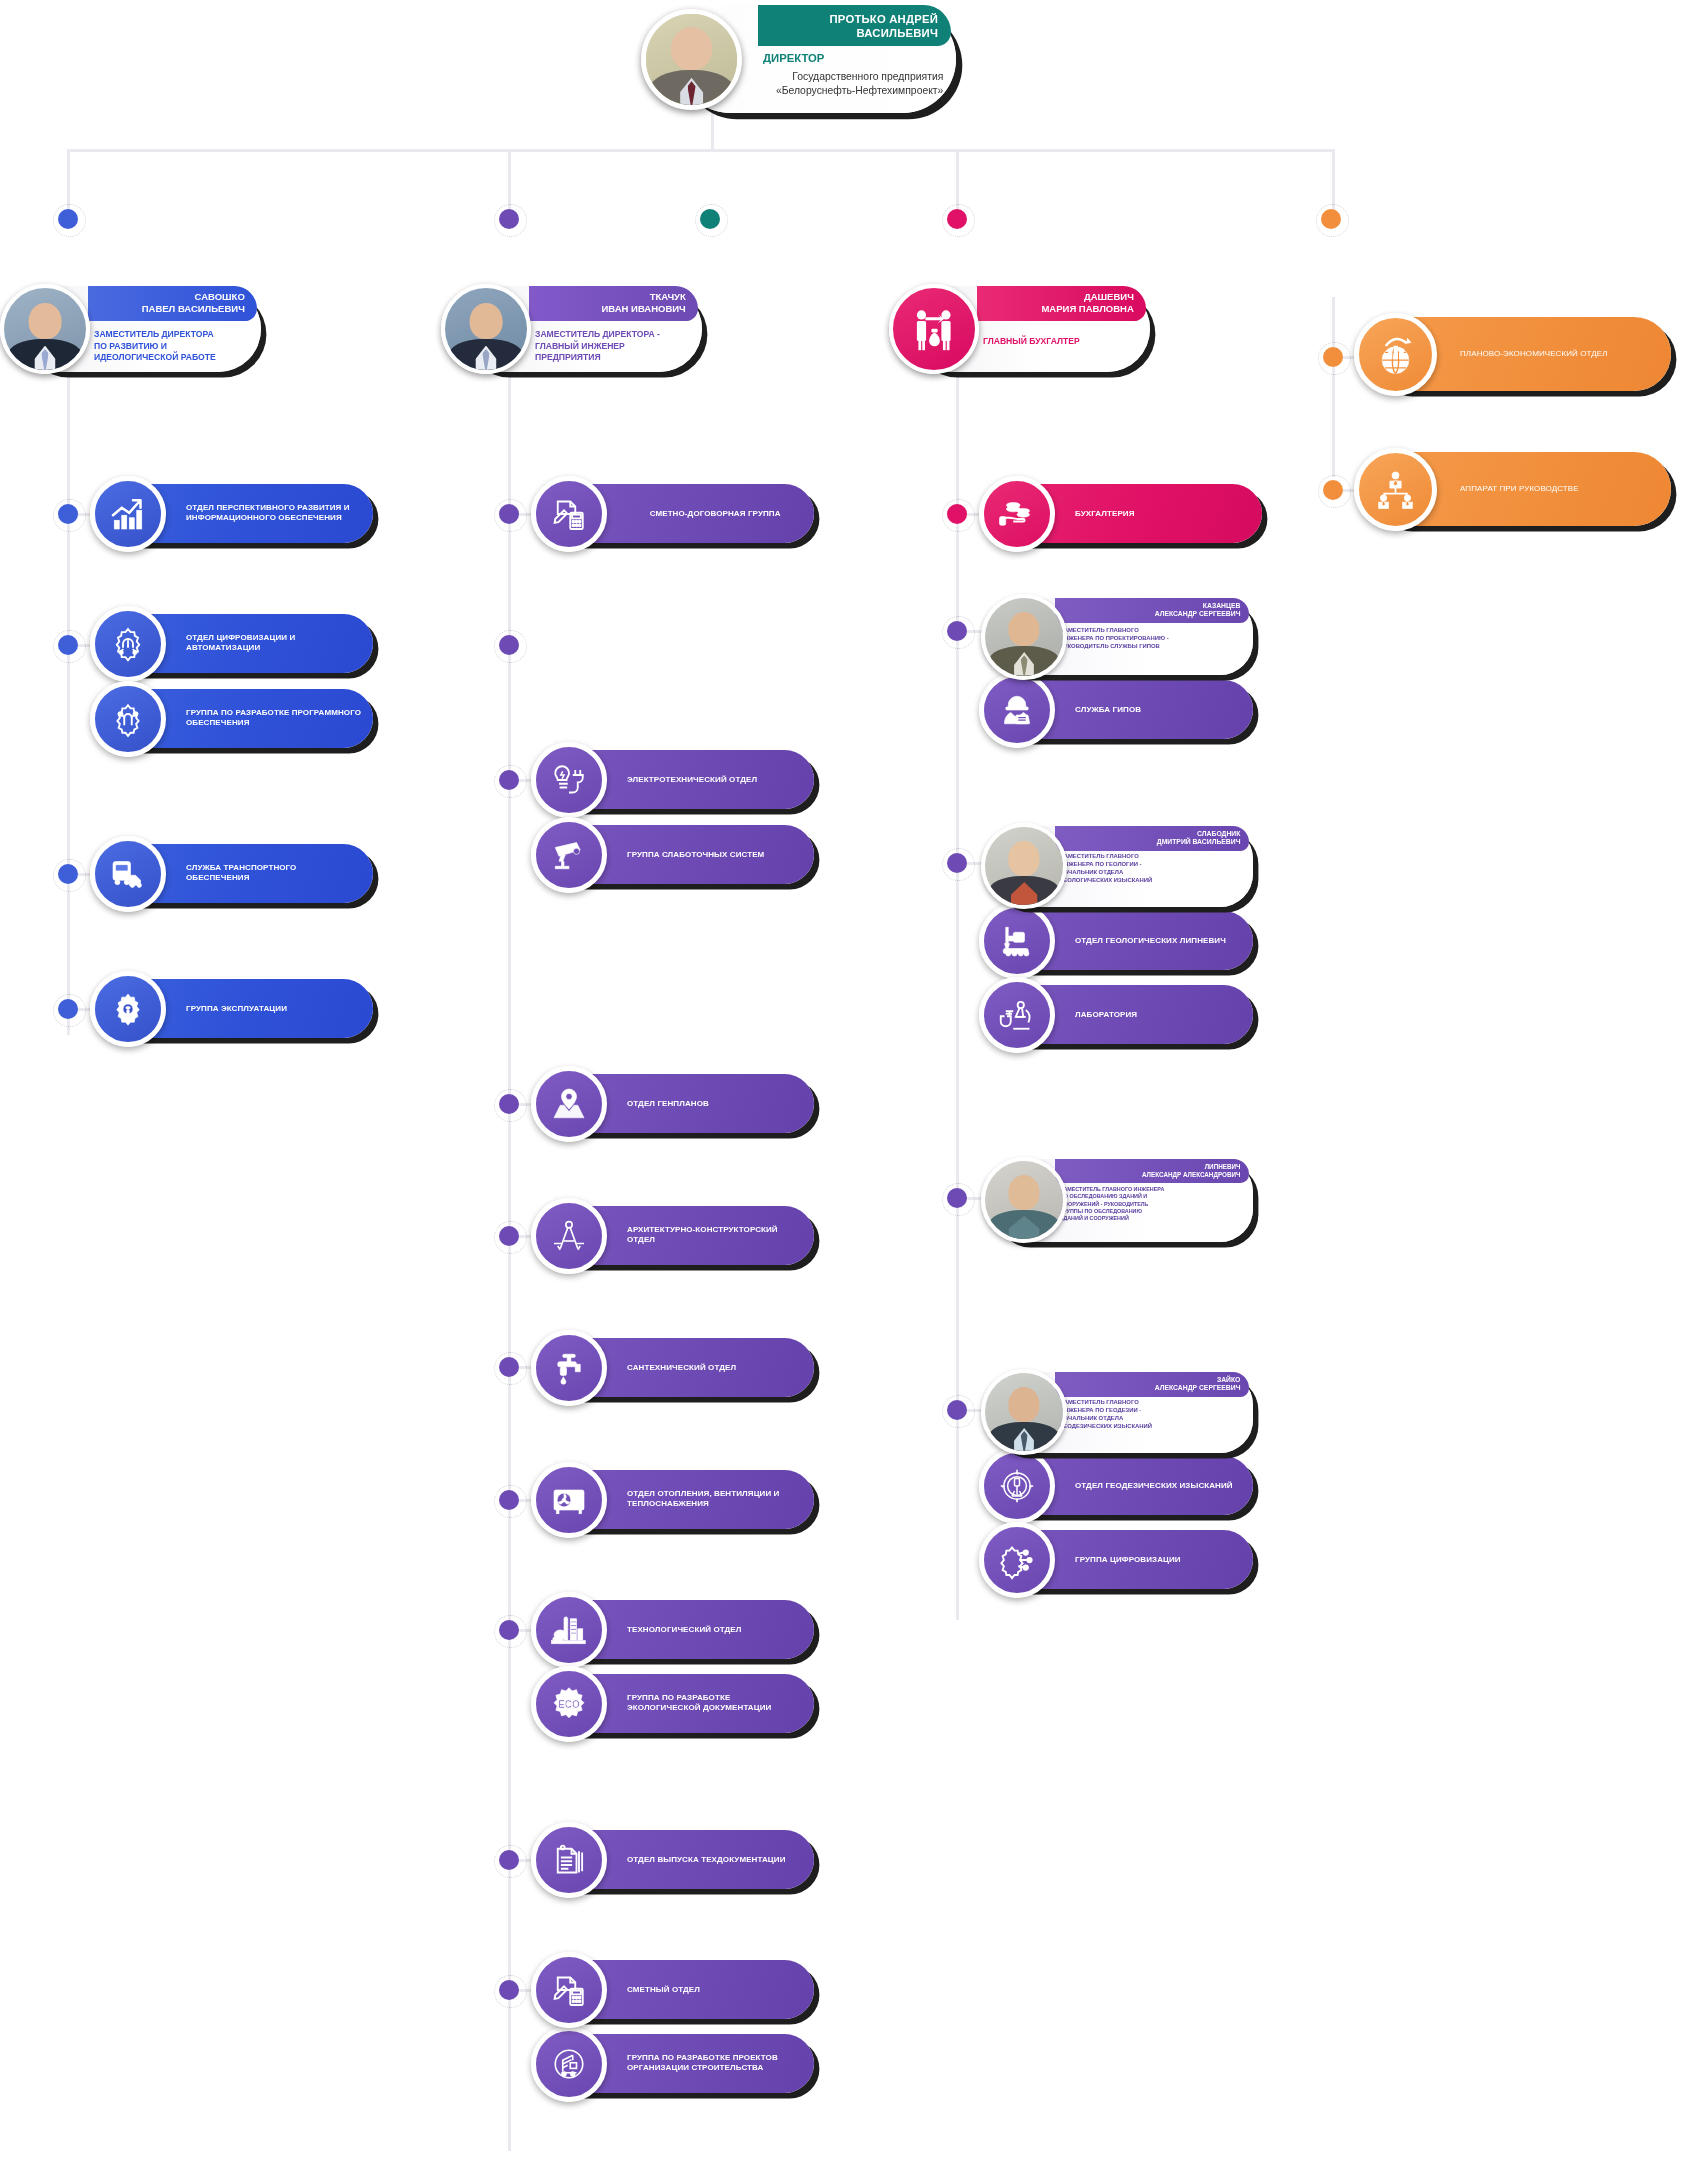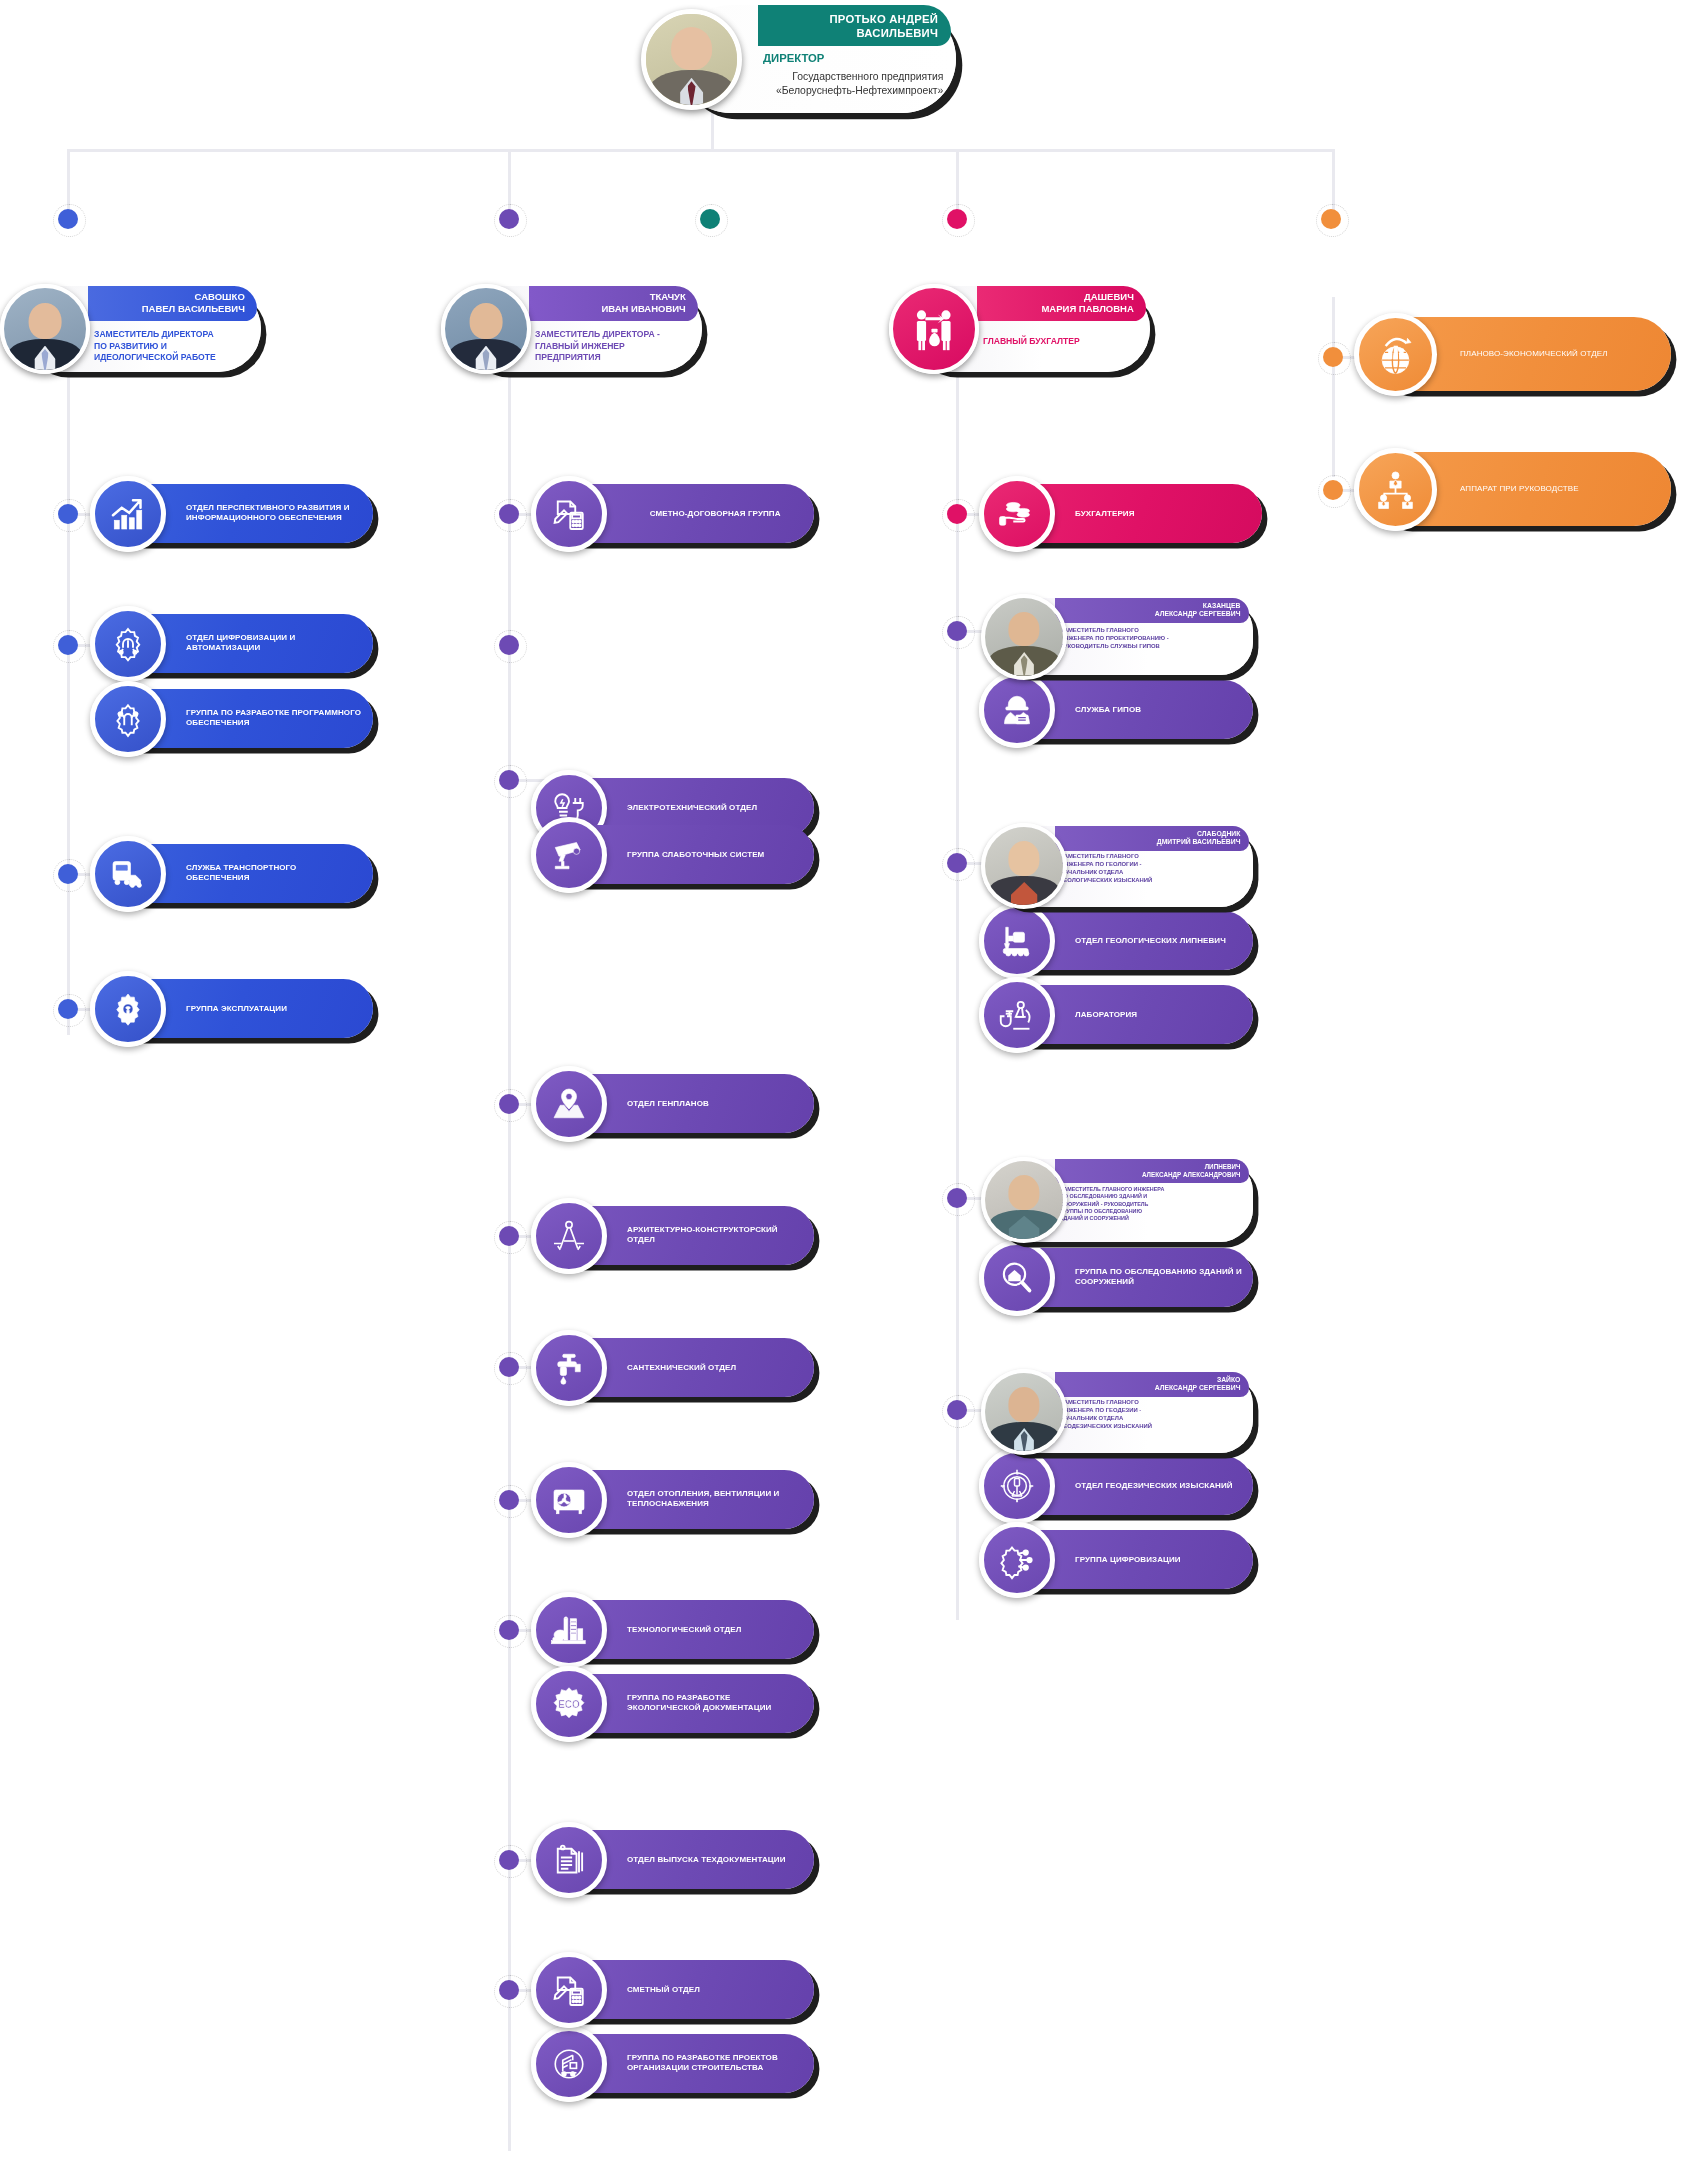--- a/index.html
+++ b/index.html
@@ -467,21 +467,21 @@
           </g>
         </svg>
     </div>
     <div class="lbl">СМЕТНО-ДОГОВОРНАЯ ГРУППА</div>
   </div>
 
   <div class="dot" style="left:499px; top:635px; background:#6d4ab4;"></div>
 
   <div class="dot" style="left:499px; top:770px; background:#6d4ab4;"></div>
   <div class="hline" style="left:513px; top:779px; width:38px;"></div>
-  <div class="pill purple" style="left:544px; top:750px; width:270px;margin-top:28px;">
+  <div class="pill purple" style="left:544px; top:750px; width:270px;">
     <div class="ic">
       <svg viewBox="0 0 64 64">
           <g fill="none" stroke="#fff" stroke-width="3">
             <path d="M24 10a11 11 0 0111 11c0 5-4 7-4 11h-14c0-4-4-6-4-11A11 11 0 0124 10z" transform="translate(-3,0)"></path>
             <path d="M16 38h14M17 44h12"></path>
             <path d="M22 18l-3 6h5l-3 6" stroke-width="2.5"></path>
             <path d="M42 16v8M50 16v8"></path>
             <path d="M38 24h16v4a8 8 0 01-8 8v8a8 8 0 01-8 8h-6"></path>
           </g>
         </svg>
@@ -793,32 +793,20 @@
     <div class="namebar" style="left:63px; font-size:6.3px;">
       <div>ЛИПНЕВИЧ</div>
       <div>АЛЕКСАНДР АЛЕКСАНДРОВИЧ</div>
     </div>
     <div class="role" style="left:68px; top:27px; font-size:5.4px; white-space:pre-line;">ЗАМЕСТИТЕЛЬ ГЛАВНОГО ИНЖЕНЕРА
 ПО ОБСЛЕДОВАНИЮ ЗДАНИЙ И
 СООРУЖЕНИЙ - РУКОВОДИТЕЛЬ
 ГРУППЫ ПО ОБСЛЕДОВАНИЮ
 ЗДАНИЙ И СООРУЖЕНИЙ</div>
   </div>
-  <div class="pill purple" style="left:992px; top:1248px; width:261px;">
-    <div class="ic">
-      <svg viewBox="0 0 64 64">
-          <g fill="none" stroke="#fff" stroke-width="3.4">
-            <circle cx="28" cy="26" r="17"></circle>
-            <path d="M40 39l12 13" stroke-linecap="round" stroke-width="6"></path>
-            <path d="M18 28l10-9 10 9v9H18z" fill="#fff" stroke="none"></path>
-          </g>
-        </svg>
-    </div>
-    <div class="lbl">ГРУППА ПО ОБСЛЕДОВАНИЮ ЗДАНИЙ И СООРУЖЕНИЙ</div>
-  </div>
 
   <div class="dot" style="left:947px; top:1400px; background:#6d4ab4;"></div>
   <div class="hline" style="left:961px; top:1409px; width:38px;"></div>
   <div class="submgr" style="left:992px; top:1372px; width:261px; height:81px;">
     <div class="photo" style="width:86px;height:86px;top:-2.7px;">
       <div class="face">
         <div class="bg" style="background:linear-gradient(160deg,#cfd2cd,#b1b4ae);"></div>
         <div class="head" style="background:#dcb492;"></div>
         <div class="body" style="background:#2f3a44;"></div>
         <div class="shirt" style="background:#cfe0ea;"></div>

